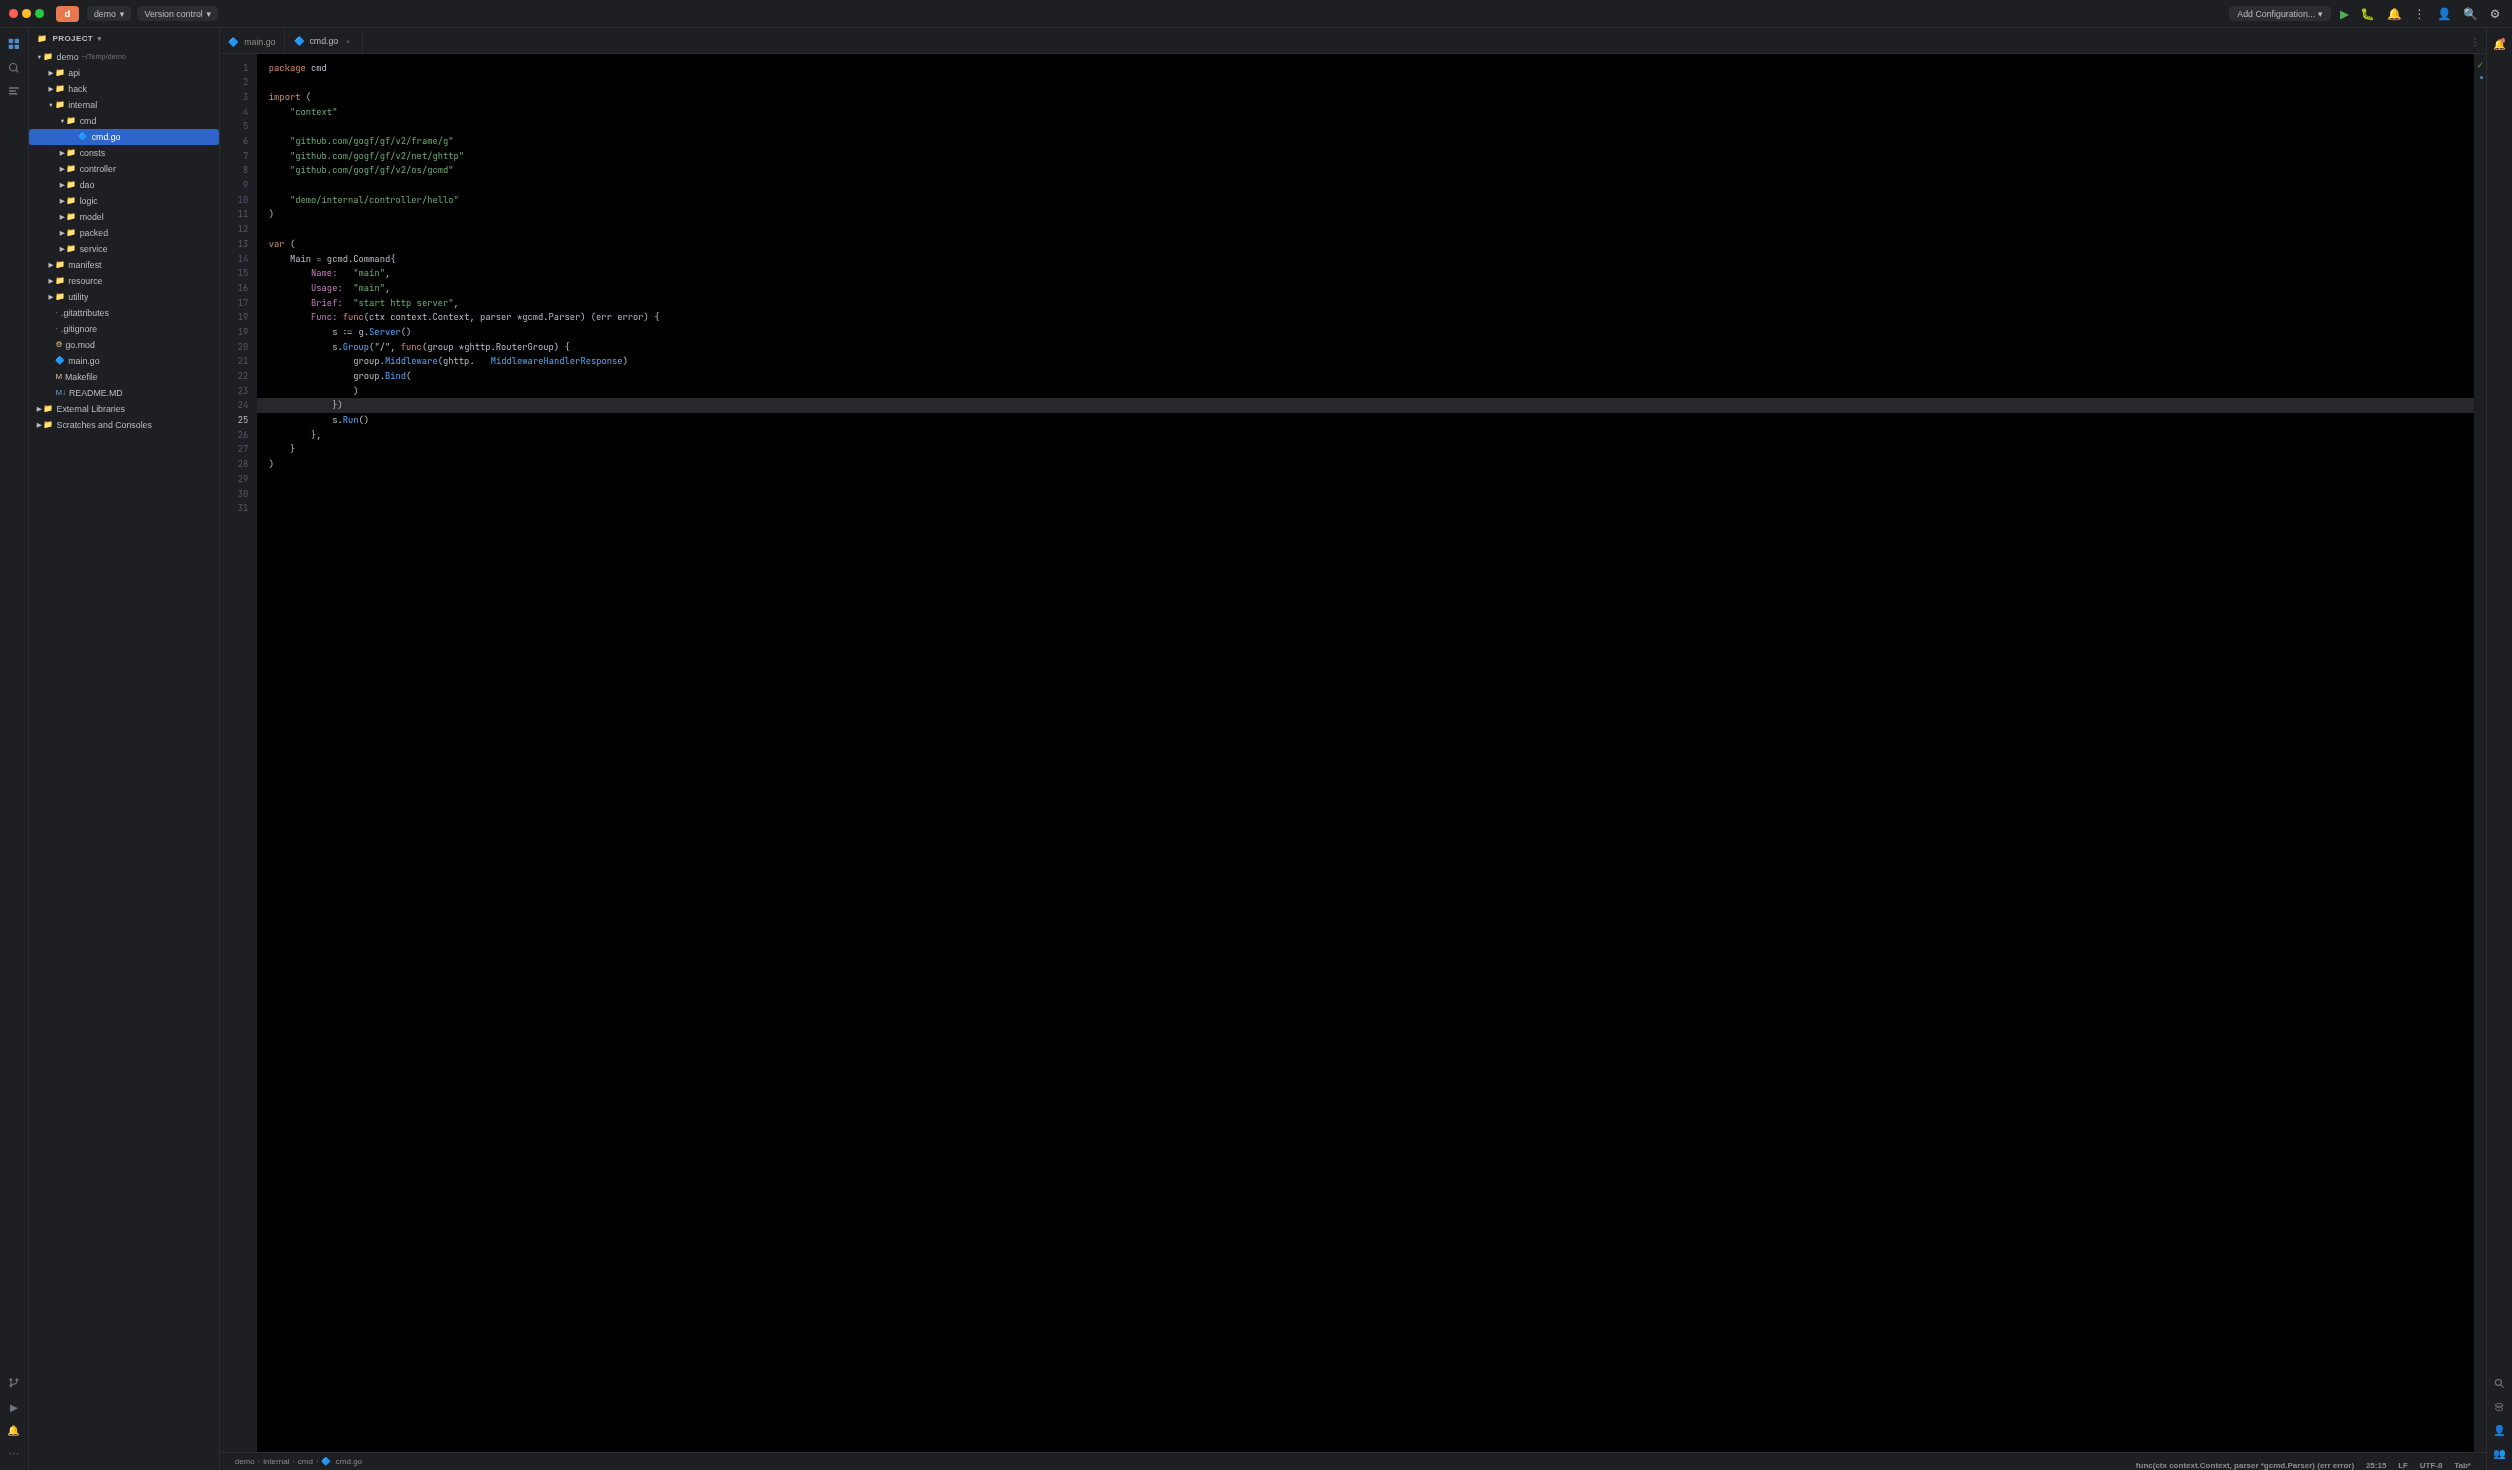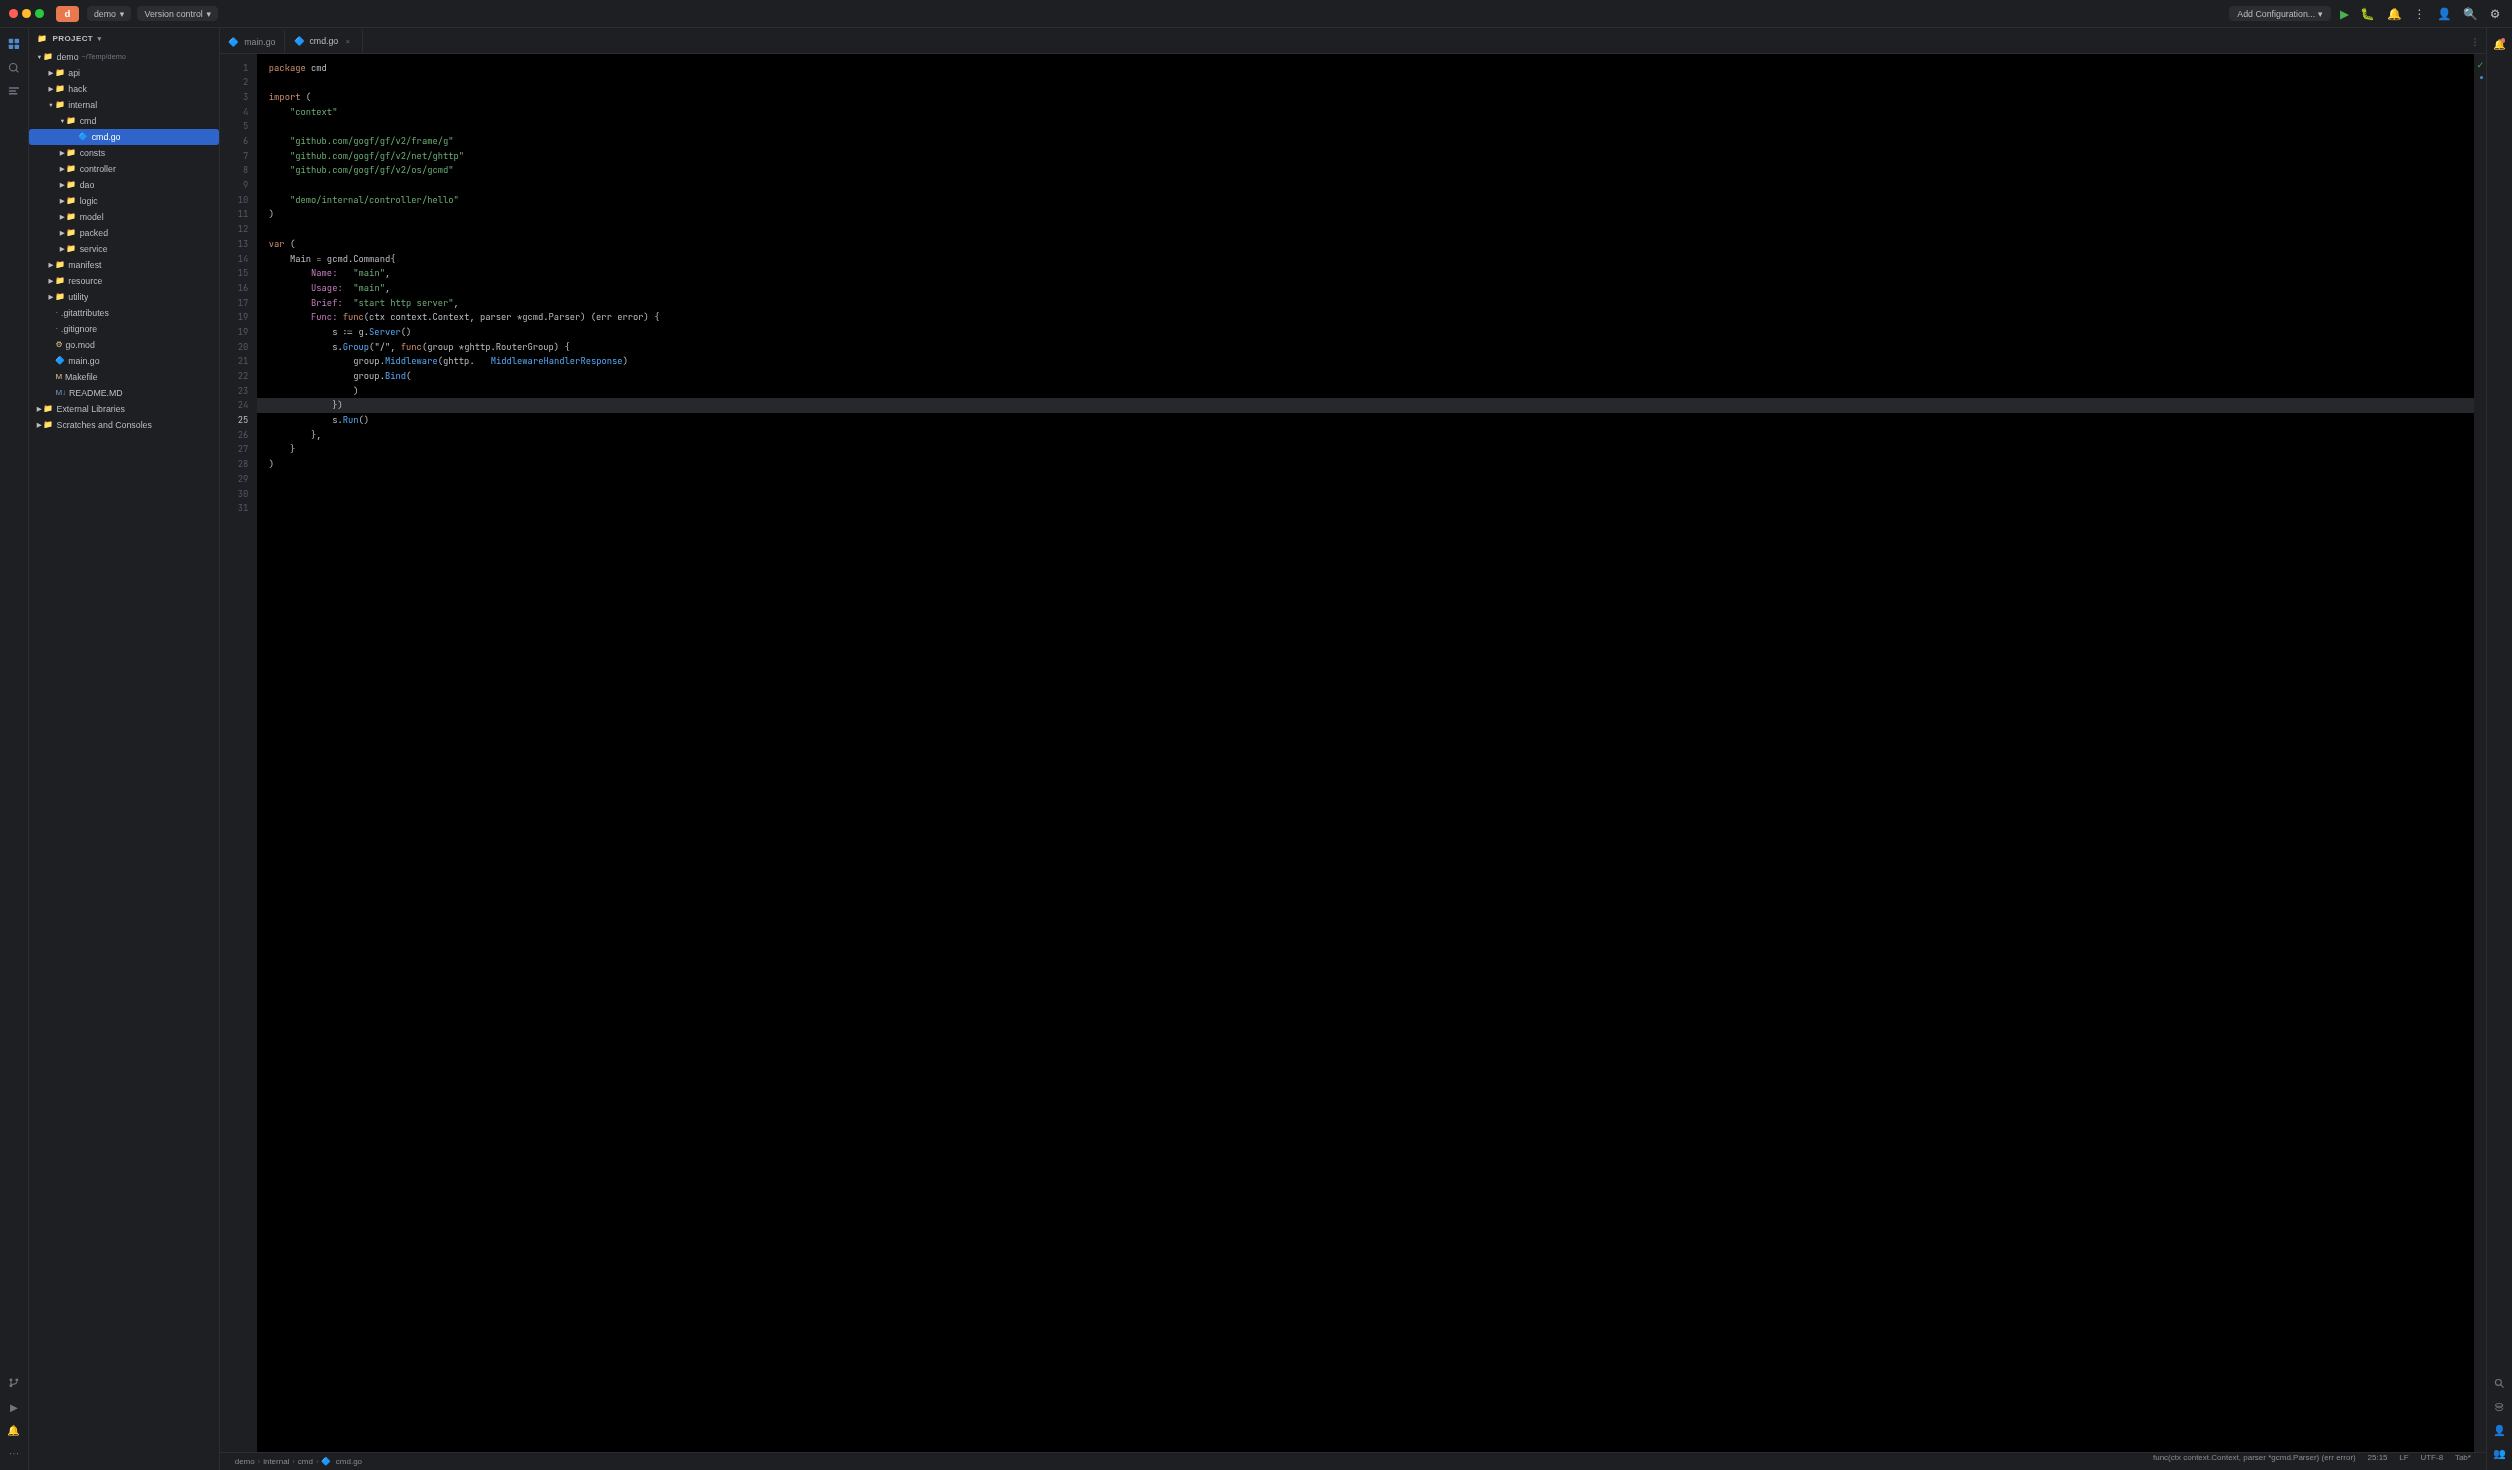--- a/index.html
+++ b/index.html
@@ -331,24 +331,25 @@
       align-items: center;
       padding: 0 8.8px;
       font-size: 8px;
       color: #8c8c8c;
       gap: 0;
       flex-shrink: 0;
     }
     .status-item {
       padding: 0 5.9px;
       display: flex;
-      align-items: flex-start;
+      align-items: flex-end;
       gap: 2.9px;
       height: 100%;
       cursor: pointer;
+      font-weight: bold;
     }
     .status-spacer { flex: 1; }
     .status-breadcrumb {
       display: flex;
       align-items: center;
       gap: 2.9px;
       padding: 0 5.9px;
     }
     .breadcrumb-sep { color: #555; }
 

